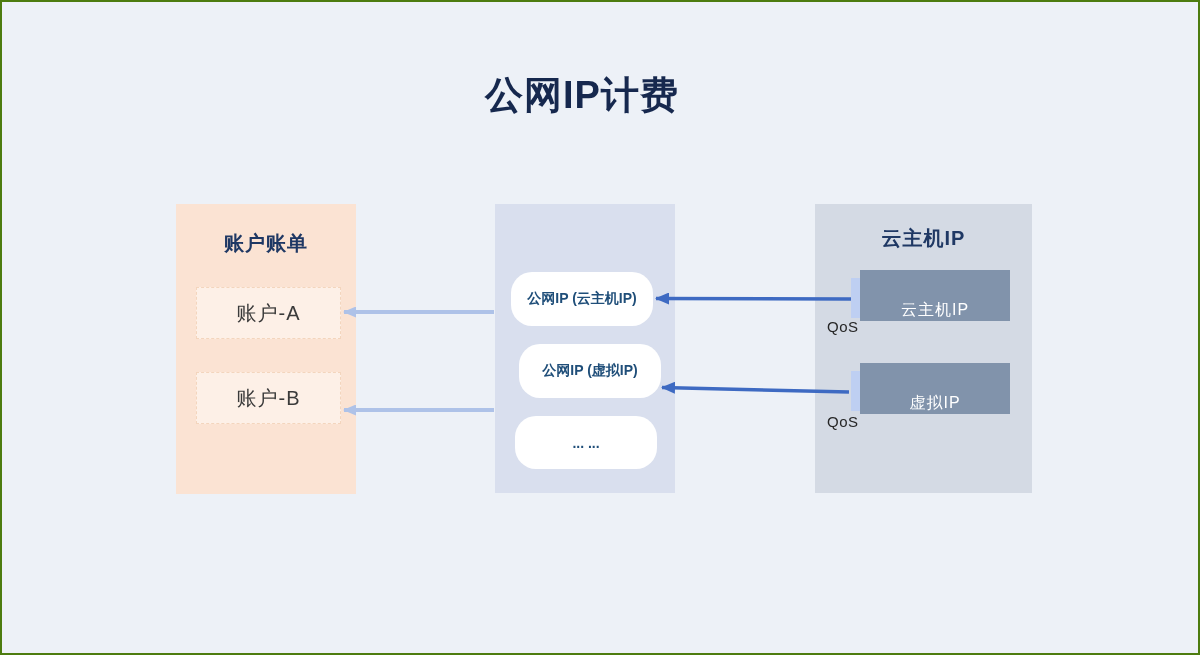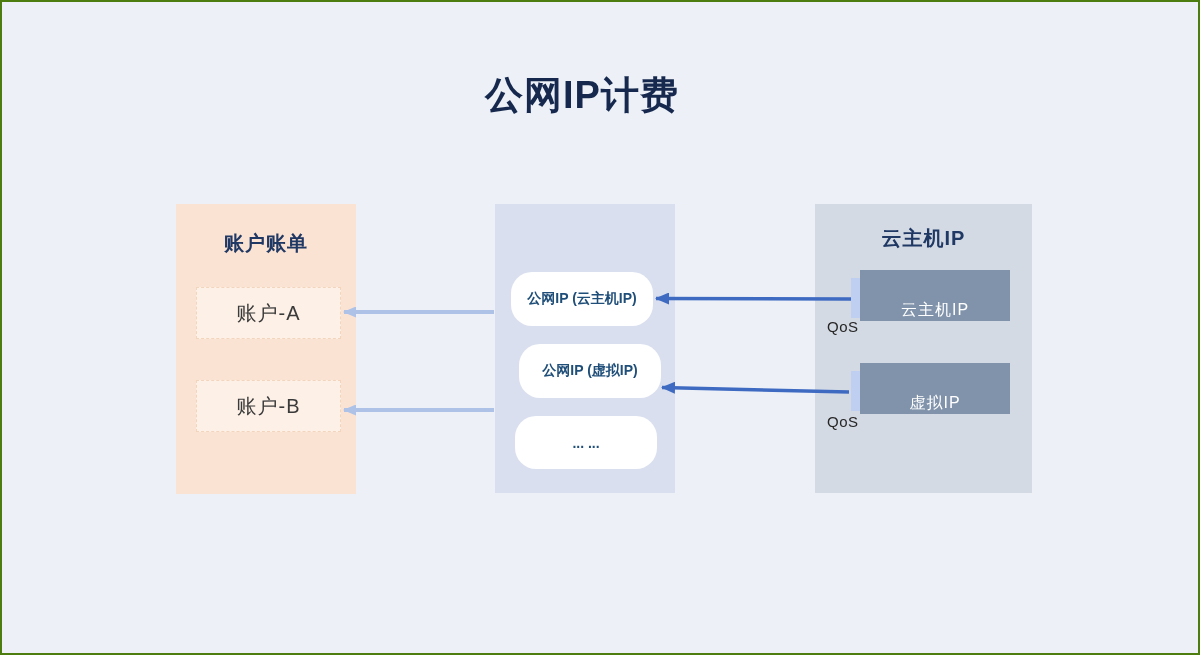--- a/index.html
+++ b/index.html
@@ -101,21 +101,21 @@
 
 <div class="canvas">
 
   <div class="title">公网IP计费</div>
 
   <div class="column col-account">
     <div class="col-header" style="top: 26px;">账户账单</div>
     <div class="account-box" style="top: 83px;">
       <span>账户-A</span>
     </div>
-    <div class="account-box" style="top: 176px; justify-content: center;">
+    <div class="account-box" style="top: 168px; justify-content: center;">
       <span>账户-B</span>
     </div>
   </div>
 
   <div class="column col-pricing">
     <div class="pricing-box" style="left: 16px; top: 68px;">
       <span>公网IP (云主机IP)</span>
     </div>
     <div class="pricing-box" style="left: 24px; top: 140px;">
       <span>公网IP (虚拟IP)</span>

